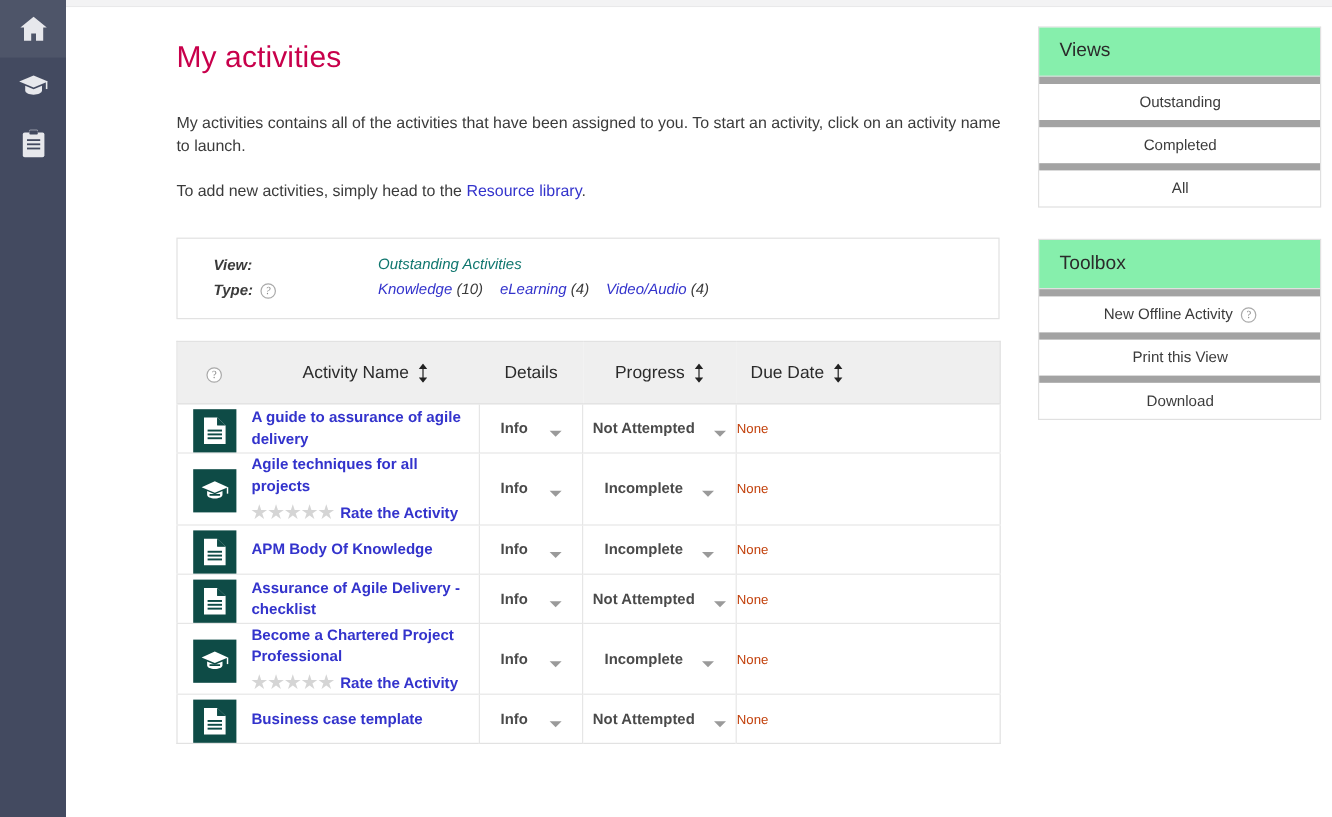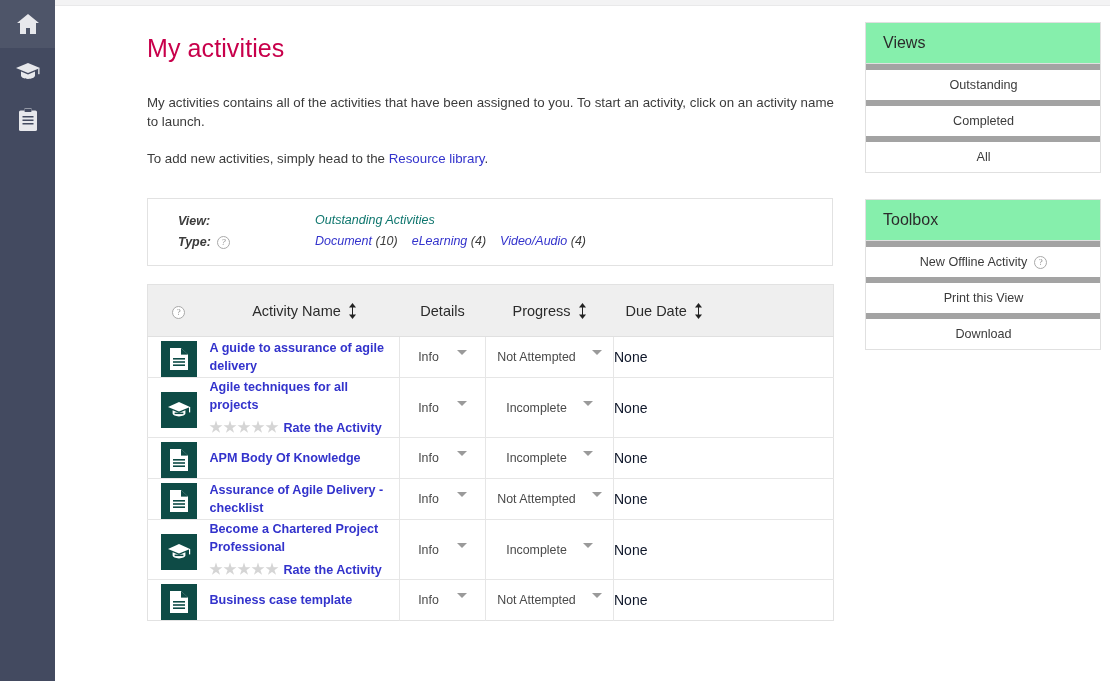--- a/index.html
+++ b/index.html
@@ -144,38 +144,38 @@
   .stars { display: inline-block; vertical-align: middle; margin-right: 4px; white-space: nowrap; }
   .star { color: #d5d5d5; font-size: 14.5px; letter-spacing: 1px; cursor: pointer; }
   .rate-link { color: #3333cc; text-decoration: none; font-size: 12.6px; vertical-align: middle; }
 
   .td-details, .td-progress {
     border-left: 1px solid #e6e6e6;
     text-align: center;
     color: #4b4b4b;
     padding: 6px 4px;
   }
-  .cell-flex { display: flex; align-items: flex-start; justify-content: center; gap: 6px; }
+  .cell-flex { display: flex; align-items: flex-end; justify-content: center; gap: 6px; font-weight: bold; }
   .cell-flex .txt { font-size: 12.4px; color: #4a4a4a; }
   .caret {
     width: 0; height: 0;
     border-left: 5px solid transparent;
     border-right: 5px solid transparent;
     border-top: 5px solid #9a9a9a;
     cursor: pointer;
     flex: 0 0 auto;
   }
   .td-details .cell-flex { gap: 18px; }
   .td-progress .cell-flex { gap: 16px; }
   .td-due {
     border-left: 1px solid #e6e6e6;
     padding: 8px 0 8px 12px;
     vertical-align: top;
   }
-  .td-due a { color: #0f172a; text-decoration: none; font-size: 14px; }
+  .td-due a { color: #c2410c; text-decoration: none; font-size: 11px; }
 
   
   .right-col {
     position: absolute;
     left: 810px; top: 16px;
     width: 236px;
   }
   .panel { border: 1px solid #e0e0e0; background: #fff; margin-bottom: 26px; }
   .panel-head {
     background: #86efac;
@@ -247,21 +247,21 @@
             <span>View:</span>
           </div>
           <div class="filter-value">Outstanding Activities</div>
         </div>
         <div class="filter-row">
           <div class="filter-label">
             <span>Type:</span>
             <span class="help-icon">?</span>
           </div>
           <div class="type-links">
-            <span class="type-link"><a href="#">Document</a> <span class="count">(10)</span></span>
+            <span class="type-link"><a href="#">Knowledge</a> <span class="count">(10)</span></span>
             <span class="type-link"><a href="#">eLearning</a> <span class="count">(4)</span></span>
             <span class="type-link"><a href="#">Video/Audio</a> <span class="count">(4)</span></span>
           </div>
         </div>
       </div>
 
       <table class="act-table">
         <thead>
           <tr>
             <th class="col-icon">

